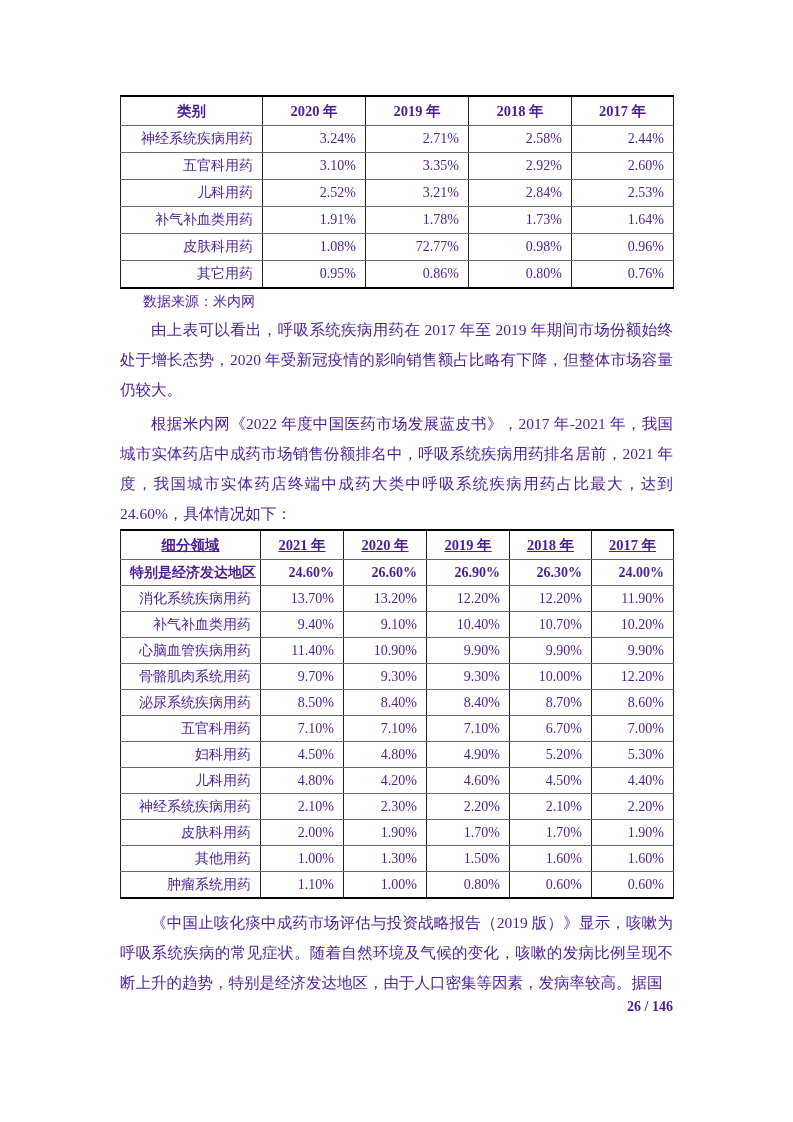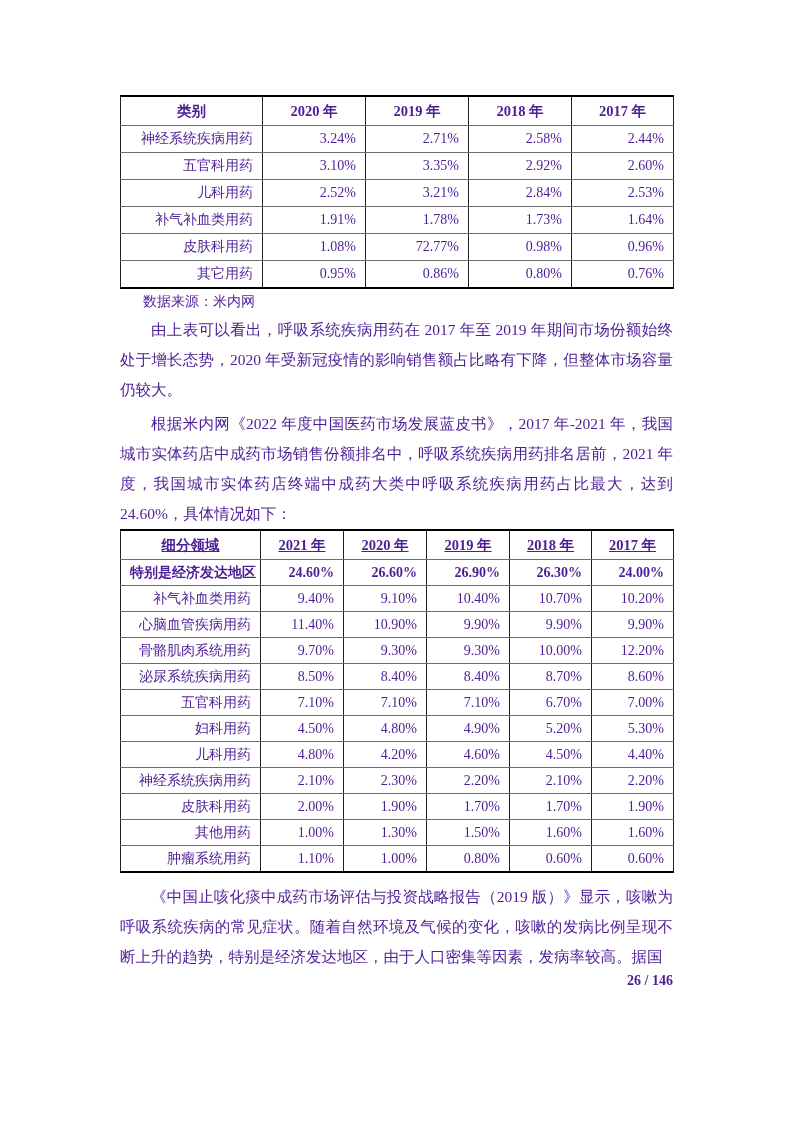--- a/index.html
+++ b/index.html
@@ -180,20 +180,28 @@
 
         <tr class="emph">
           <td class="cat">特别是经济发达地区</td>
           <td class="val">24.60%</td>
           <td class="val">26.60%</td>
           <td class="val">26.90%</td>
           <td class="val">26.30%</td>
           <td class="val">24.00%</td>
         </tr>
 
+        <tr>
+          <td class="cat">消化系统疾病用药</td>
+          <td class="val">13.70%</td>
+          <td class="val">13.20%</td>
+          <td class="val">12.20%</td>
+          <td class="val">12.20%</td>
+          <td class="val">11.90%</td>
+        </tr>
 
         <tr>
           <td class="cat">补气补血类用药</td>
           <td class="val">9.40%</td>
           <td class="val">9.10%</td>
           <td class="val">10.40%</td>
           <td class="val">10.70%</td>
           <td class="val">10.20%</td>
         </tr>
 

